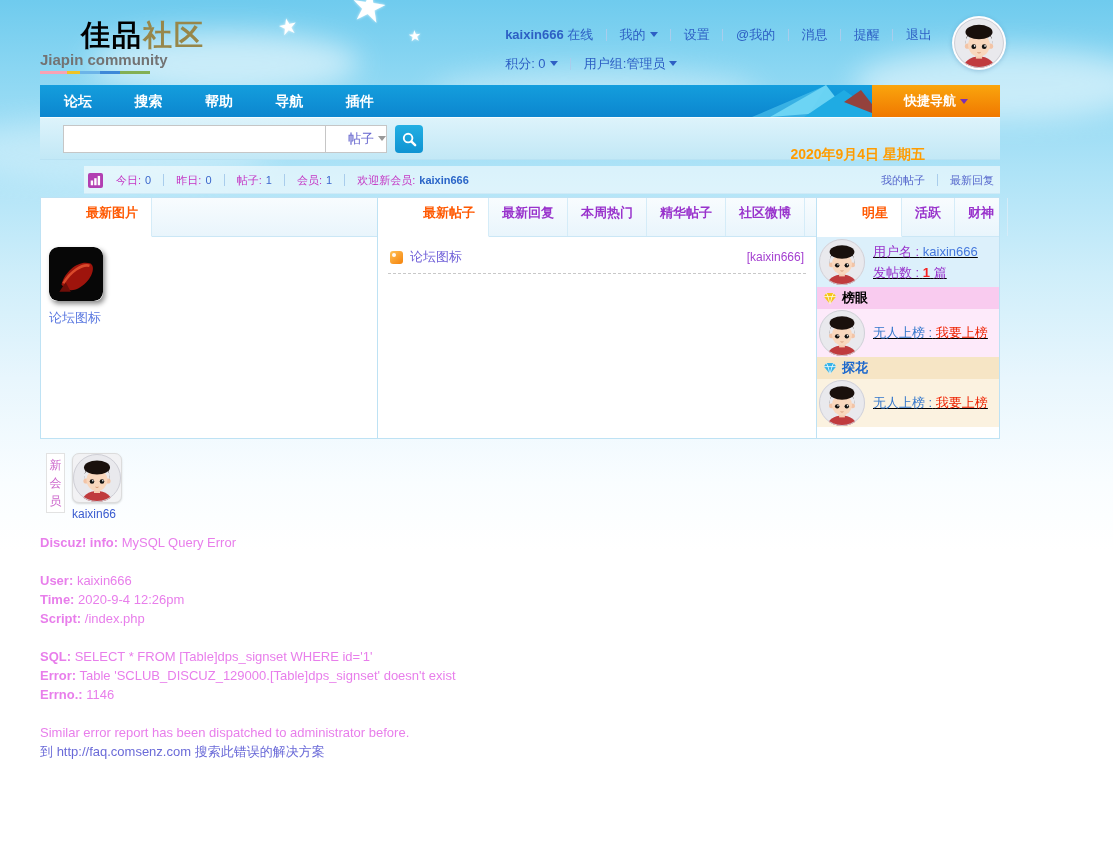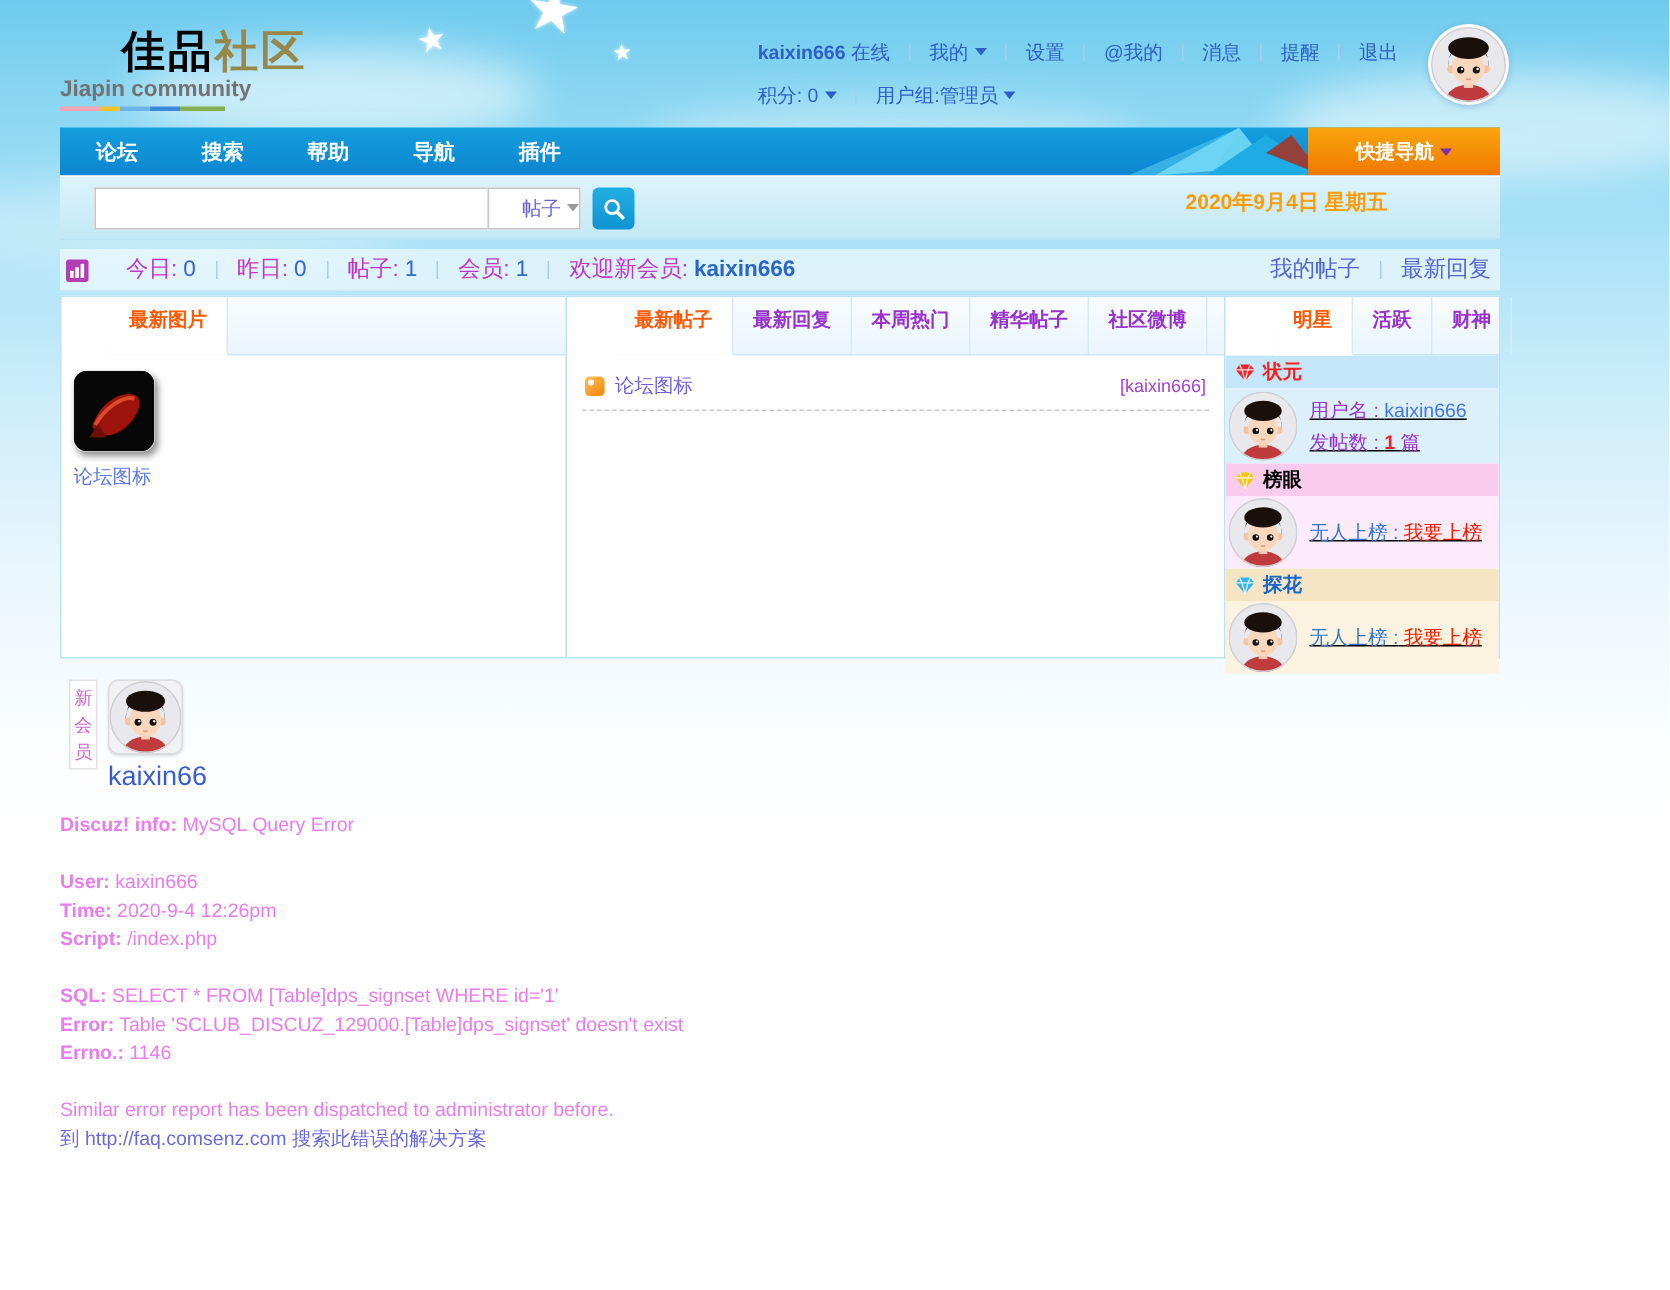--- a/index.html
+++ b/index.html
@@ -69,26 +69,26 @@
     border-top:1px solid rgba(255,255,255,.85); border-bottom:1px solid #B9E2F3; }
   .search-input { position:absolute; left:23px; top:7px; width:262px; height:28px;
     border:1px solid #C6C6C6; border-right:none; padding:0 6px; font-size:13px; outline:none; }
   .search-scope { position:absolute; left:285px; top:7px; width:62px; height:28px; line-height:26px;
     background:#fff; border:1px solid #C6C6C6; text-align:right; font-size:13px;
     color:#6565CE; cursor:pointer; }
   .search-scope .caret { color:#999; }
   .search-btn { position:absolute; left:355px; top:7px; width:28px; height:28px; border:none;
     border-radius:4px; background:linear-gradient(#22AFE3,#0F93D2); cursor:pointer; padding:0; }
   .search-btn svg { display:block; width:15px; height:15px; margin:0 auto; }
-  .date-text { position:absolute; right:75px; top:8px; color:#FF9C00; font-weight:bold; font-size:14px; }
+  .date-text { position:absolute; right:75px; top:28px; color:#FF9C00; font-weight:bold; font-size:14px; }
 
   
   .statsbar { position:relative; margin-top:6px; height:28px; line-height:28px;
     background:rgba(255,255,255,.55); border-bottom:1px solid #CFEAF7;
-    font-size:15px; padding-left:44px; white-space:nowrap; }
+    font-size:11px; padding-left:32px; white-space:nowrap;margin-left:44px; }
   .stats-icon { position:absolute; left:4px; top:7px; width:15px; height:15px;
     background:#B23FB2; border-radius:2px; }
   .stats-icon svg { display:block; width:11px; height:11px; margin:2px auto 0; }
   .st-label { color:#C435C4; }
   .st-value { color:#3A66CC; padding-left:4px; cursor:pointer; }
   .st-user  { color:#2A65C8; font-weight:bold; padding-left:4px; cursor:pointer; }
   .stats-right { position:absolute; right:6px; top:0; }
   .stats-right a { color:#5566CC; text-decoration:none; cursor:pointer; }
 
   
@@ -140,21 +140,21 @@
   .empty-link { color:#EE2200; cursor:pointer; }
 
   
   .newmember { display:flex; align-items:flex-start; margin:14px 0 0 6px; gap:7px; }
   .nm-badge { width:19px; border:1px solid #E2E2E2; background:#fff; text-align:center;
     font-size:12px; color:#CC66CC; line-height:18px; padding:2px 0; }
   .nm-col { display:flex; flex-direction:column; }
   .nm-avatar { width:50px; height:50px; border:1px solid #DCDCDC; border-radius:7px;
     background:#F2F2F4; overflow:hidden; box-shadow:0 1px 2px rgba(0,0,0,.15); cursor:pointer; }
   .nm-avatar svg { display:block; width:100%; height:100%; }
-  .nm-name { font-size:18px; color:#3A5BD0; margin-top:4px; cursor:pointer; }
+  .nm-name { font-size:12px; color:#3A5BD0; margin-top:4px; cursor:pointer; }
 
   
   .errorblock { margin-top:12px; font-size:13px; line-height:19px; color:#E87EEB; }
   .errorblock b { font-weight:bold; }
   .egap { height:19px; }
   .faq-line { color:#6A6AD8; }
   .faq-line a { color:#6A6AD8; text-decoration:none; cursor:pointer; }
 </style>
 </head>
 <body>
@@ -347,26 +347,20 @@
     </section>
 
     <section class="panel panel-right">
       <div class="phead">
         <span class="ptab active">明星</span>
         <span class="ptab">活跃</span>
         <span class="ptab">财神</span>
       </div>
 
       <div class="rsec s1">
-        <div class="rsec-head">
-          <svg style="color:#E8242C">
-              <use href="#gem"></use>
-            </svg>
-          <span>状元</span>
-        </div>
         <div class="rsec-body">
           <span class="rb-avatar">
               <svg>
                 <use href="#avatar-boy"></use>
               </svg>
             </span>
           <span class="champ-rows">
             <span class="cr-label">用户名 :</span>
             <a class="cr-value">kaixin666</a><br>
             <span class="cr-label">发帖数 :</span>

